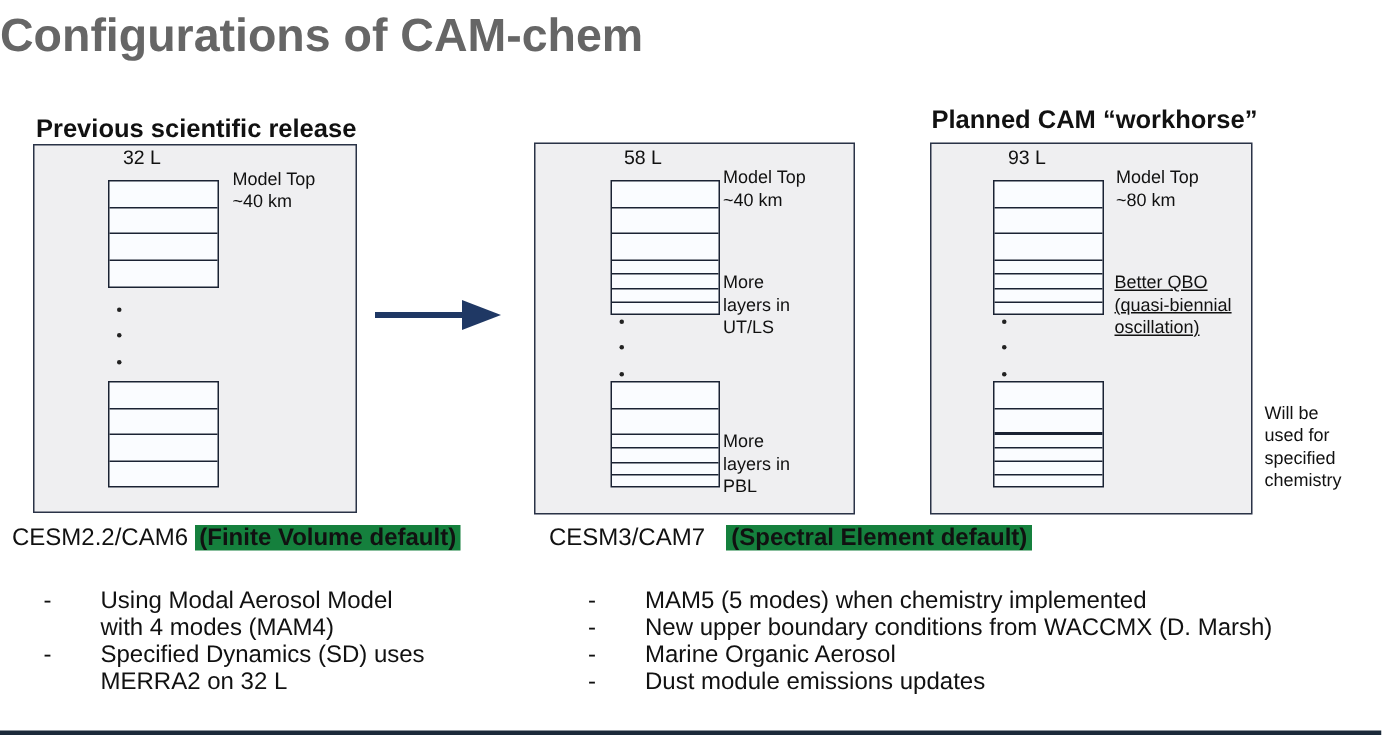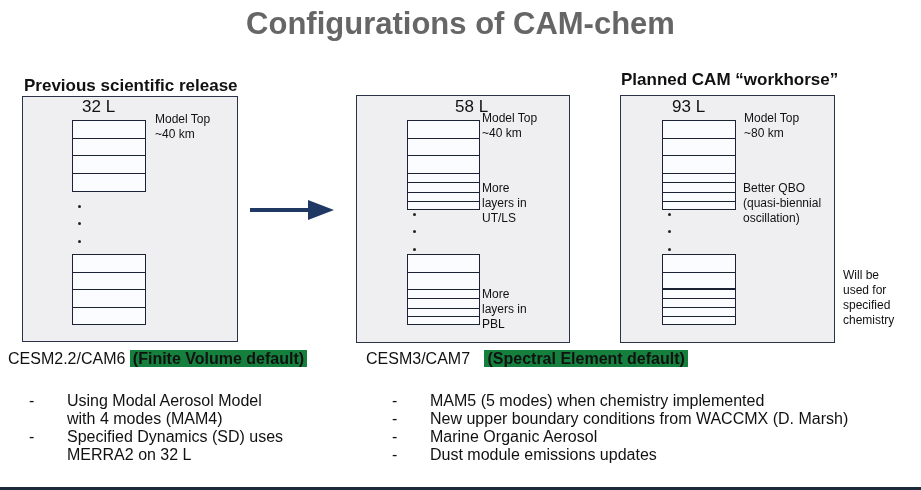--- a/index.html
+++ b/index.html
@@ -1,22 +1,22 @@
 <!DOCTYPE html>
 <html><head>
 <meta charset="utf-8">
 <style>
   html, body { margin:0; padding:0; }
   body { width:921px; height:490px; position:relative; background:#ffffff; overflow:hidden;
          font-family:"Liberation Sans", sans-serif; color:#111; }
   .abs { position:absolute; }
-  .title { left:0; width:921px; top:6px; text-align:center; font-size:31px; font-weight:bold; color:#666666; }
+  .title { left:0; width:921px; top:6px; font-size:31px; font-weight:bold; color:#666666; }
   .heading { font-size:17px; font-weight:bold; color:#111; white-space:nowrap; }
   .panel { background:#efeff1; border:1.3px solid #2a3347; box-sizing:border-box; }
-  .lev { font-size:17px; color:#111; }
+  .lev { font-size:13px; color:#111; }
   .note { font-size:12px; line-height:15px; color:#111; }
   .stack { background:#fafcff; border:1.3px solid #1a2233; box-sizing:border-box; }
   .stack div { border-bottom:1.3px solid #1a2233; box-sizing:border-box; }
   .stack div:last-child { border-bottom:none; }
   .dot { width:3px; height:3px; background:#222; border-radius:50%; }
   .cfg { font-size:16px; color:#111; white-space:nowrap; }
   .hl { background:#15803d; font-weight:bold; padding:0 3px; }
   ul.bul { list-style:none; margin:16px; padding:0; font-size:16px; line-height:18px; }
   ul.bul li { position:relative; padding-left:43px; }
   ul.bul li::before { content:"-"; position:absolute; left:5px; }
@@ -47,21 +47,21 @@
     <div style="height:18px"></div>
     <div style="height:17px"></div>
 </div>
 
 <svg class="abs" style="left:248px;top:198px;" width="88" height="24">
   <line x1="2" y1="12" x2="62" y2="12" stroke="#1f3864" stroke-width="4"></line>
   <polygon points="60,2 86,12 60,22" fill="#1f3864"></polygon>
 </svg>
 
 <div class="abs panel" style="left:356px;top:95px;width:214px;height:248px;"></div>
-<div class="abs lev" style="left:416px;top:97px;margin-left:39px;">58 L</div>
+<div class="abs lev" style="left:416px;top:97px;">58 L</div>
 <div class="abs note" style="left:482px;top:111px;white-space:pre;">Model Top
 ~40 km</div>
 <div class="abs stack" style="left:407px;top:120px;width:73px;height:90px;">
   <div style="height:18px"></div>
     <div style="height:17px"></div>
     <div style="height:18px"></div>
     <div style="height:9px"></div>
     <div style="height:10px"></div>
     <div style="height:9px"></div>
     <div style="height:9px"></div>
@@ -91,21 +91,21 @@
 ~80 km</div>
 <div class="abs stack" style="left:662px;top:120px;width:74px;height:90px;">
   <div style="height:18px"></div>
     <div style="height:17px"></div>
     <div style="height:18px"></div>
     <div style="height:9px"></div>
     <div style="height:10px"></div>
     <div style="height:9px"></div>
     <div style="height:9px"></div>
 </div>
-<div class="abs note" style="left:743px;top:181px;white-space:pre;">Better QBO
+<div class="abs note" style="left:743px;top:181px;white-space:pre;text-decoration:underline;">Better QBO
 (quasi-biennial
 oscillation)</div>
 <div class="abs dot" style="left:668px;top:213px;"></div>
 <div class="abs dot" style="left:668px;top:230px;"></div>
 <div class="abs dot" style="left:668px;top:248px;"></div>
 <div class="abs stack" style="left:662px;top:254px;width:74px;height:71px;">
   <div style="height:18px"></div>
     <div style="height:17px;border-bottom-width:2.5px;"></div>
     <div style="height:9px"></div>
     <div style="height:9px"></div>

